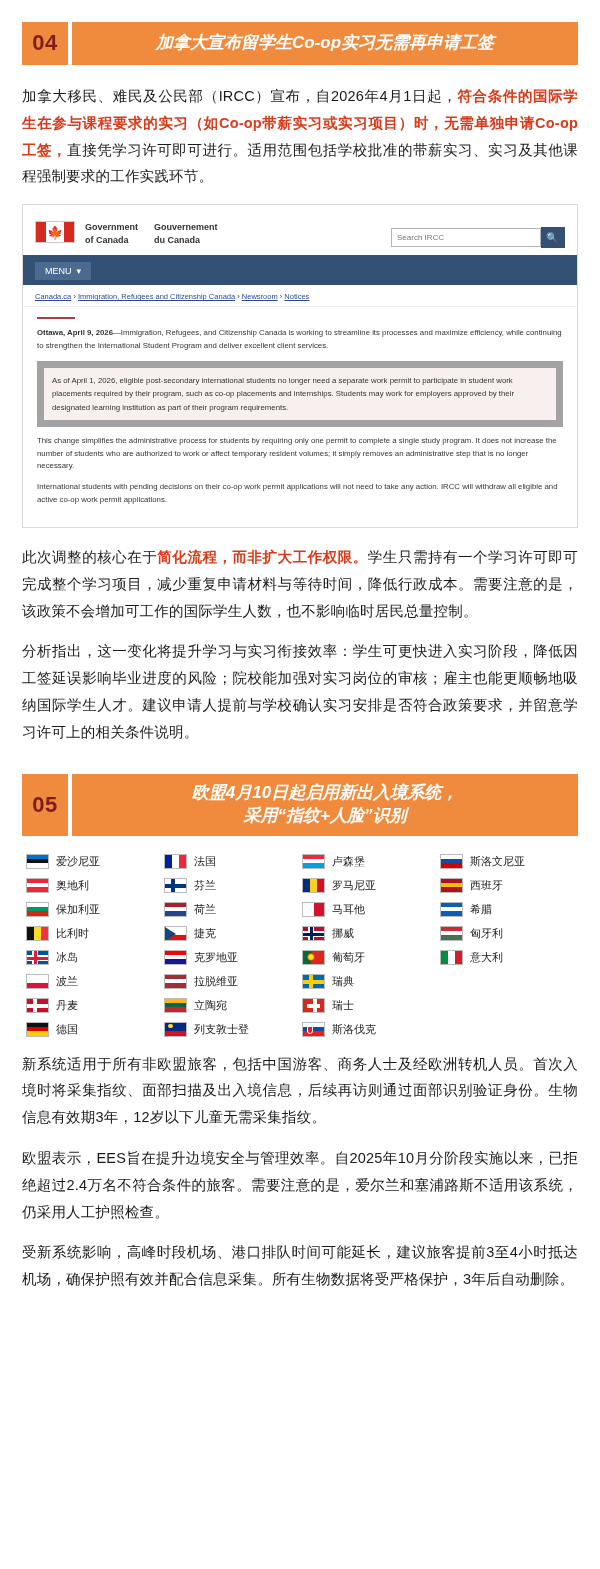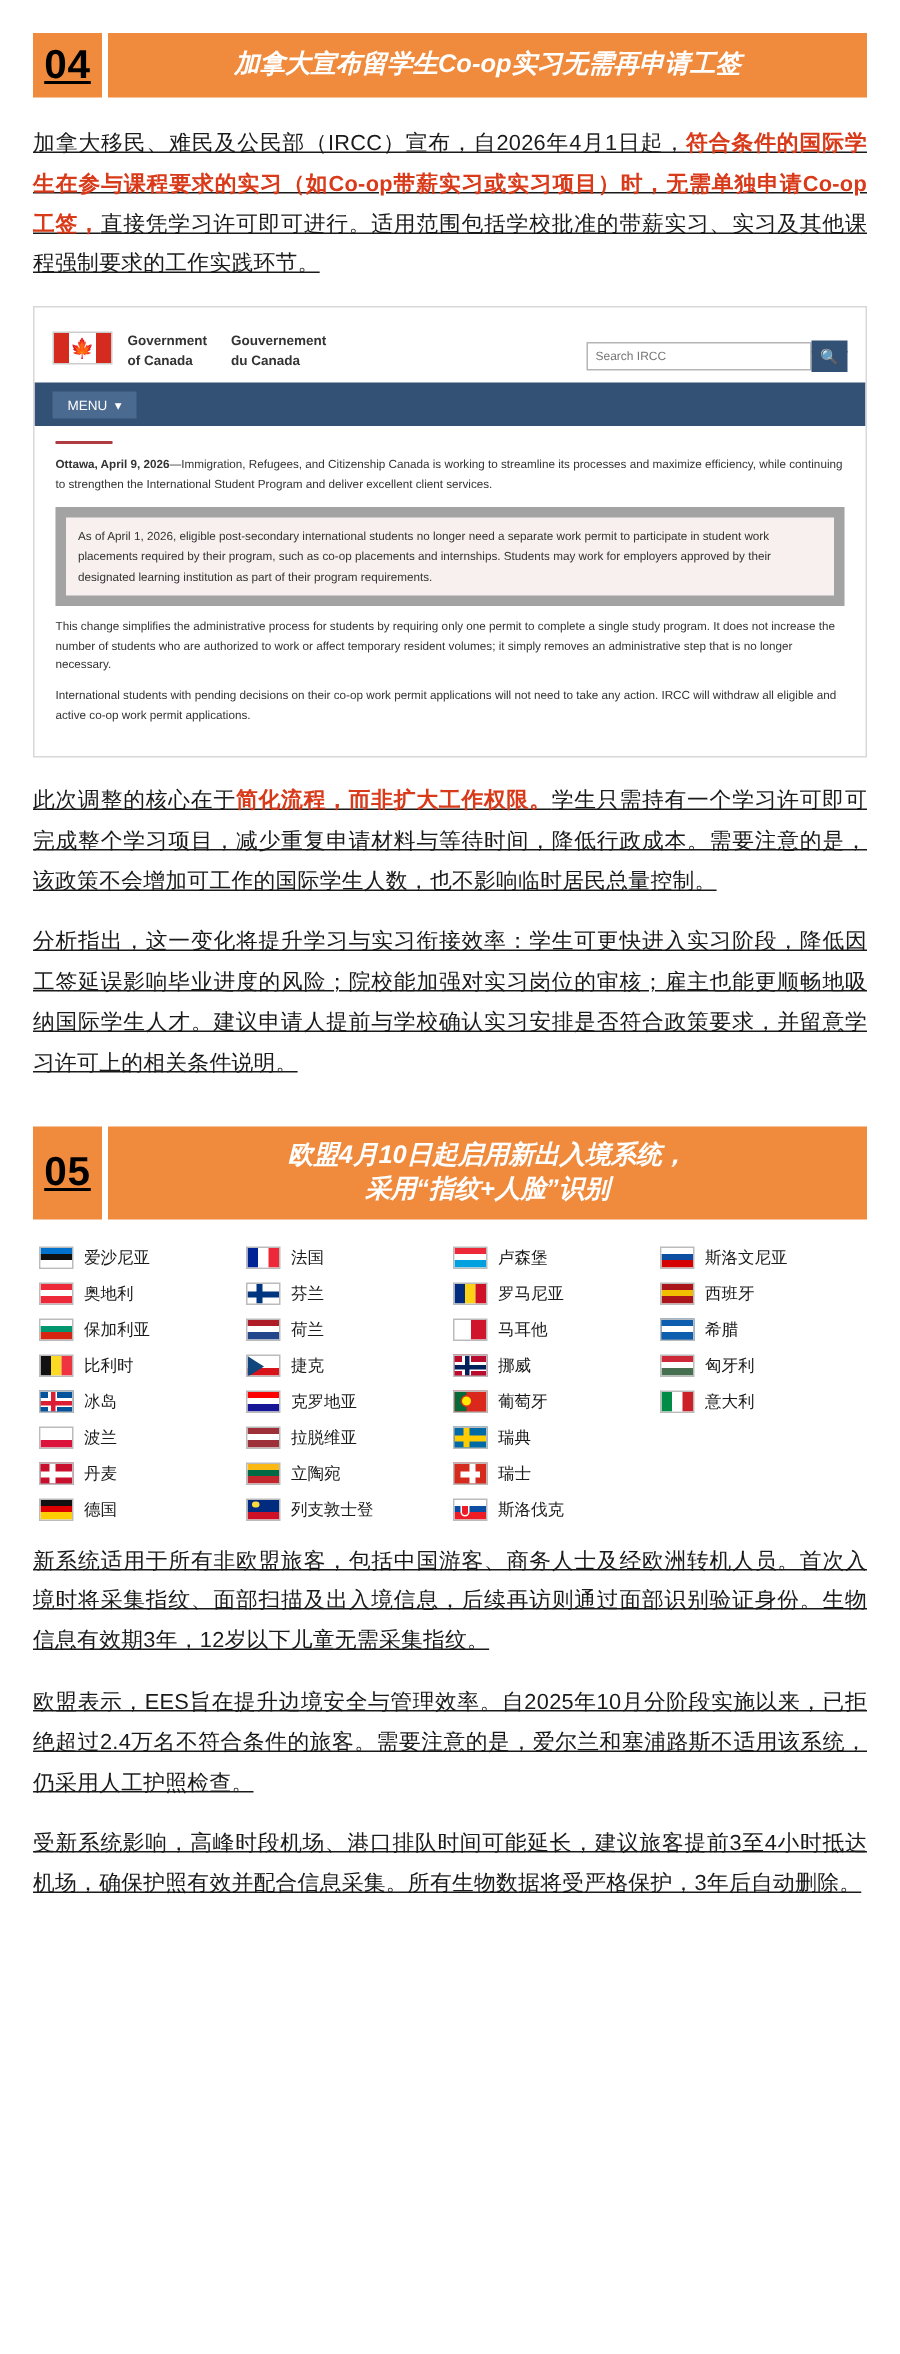--- a/index.html
+++ b/index.html
@@ -18,30 +18,29 @@
   }
 
   
   .sect-header {
     display: flex;
     align-items: stretch;
     margin: 8px 0 18px 0;
   }
   .sect-num {
     background: #f08a3c;
-    color: #000000;
-    font-size: 27px;
+    color: #7f1d1d;
+    font-size: 22px;
     font-weight: bold;
     width: 46px;
     min-width: 46px;
     display: flex;
     align-items: center;
     justify-content: center;
     letter-spacing: 0.5px;
-    text-decoration: underline;
   }
   .sect-title {
     background: #f08a3c;
     color: #ffffff;
     flex: 1;
     margin-left: 4px;
     font-size: 17px;
     font-weight: bold;
     display: flex;
     align-items: center;
@@ -53,21 +52,20 @@
   }
   .sect-title.two-line { padding: 8px 8px; }
 
   
   p.para {
     font-size: 14.5px;
     line-height: 1.85;
     margin: 0 0 14px 0;
     text-align: justify;
     letter-spacing: 0.2px;
-    text-decoration: underline;
   }
   .hl { color: #d83a1a; font-weight: bold; }
 
   
   .shot {
     border: 1px solid #d8d8d8;
     margin: 6px 0 16px 0;
     background: #fff;
     font-family: "Liberation Sans", sans-serif;
     overflow: hidden;
@@ -267,20 +265,29 @@
         <input type="text" placeholder="Search IRCC" style="">
         <span class="sbtn">🔍</span>
       </div>
     </div>
     <div class="shot-menubar">
       <span class="menu-btn">
         <span>MENU</span>
         <span>▾</span>
       </span>
     </div>
+    <div class="shot-crumbs">
+      <a>Canada.ca</a>
+      <span> › </span>
+      <a>Immigration, Refugees and Citizenship Canada</a>
+      <span> › </span>
+      <a>Newsroom</a>
+      <span> › </span>
+      <a>Notices</a>
+    </div>
     <div class="shot-body">
       <div class="shot-rule"></div>
       <p class="shot-p"><b>Ottawa, April 9, 2026</b><span>—Immigration, Refugees, and Citizenship Canada is working to streamline its processes and maximize efficiency, while continuing to strengthen the International Student Program and deliver excellent client services.</span></p>
       <div class="shot-callout">As of April 1, 2026, eligible post-secondary international students no longer need a separate work permit to participate in student work placements required by their program, such as co-op placements and internships. Students may work for employers approved by their designated learning institution as part of their program requirements.</div>
       <p class="shot-p">This change simplifies the administrative process for students by requiring only one permit to complete a single study program. It does not increase the number of students who are authorized to work or affect temporary resident volumes; it simply removes an administrative step that is no longer necessary.</p>
       <p class="shot-p">International students with pending decisions on their co-op work permit applications will not need to take any action. IRCC will withdraw all eligible and active co-op work permit applications.</p>
     </div>
   </div>
 
   <p class="para">此次调整的核心在于<span class="hl">简化流程，而非扩大工作权限。</span>学生只需持有一个学习许可即可完成整个学习项目，减少重复申请材料与等待时间，降低行政成本。需要注意的是，该政策不会增加可工作的国际学生人数，也不影响临时居民总量控制。</p>

